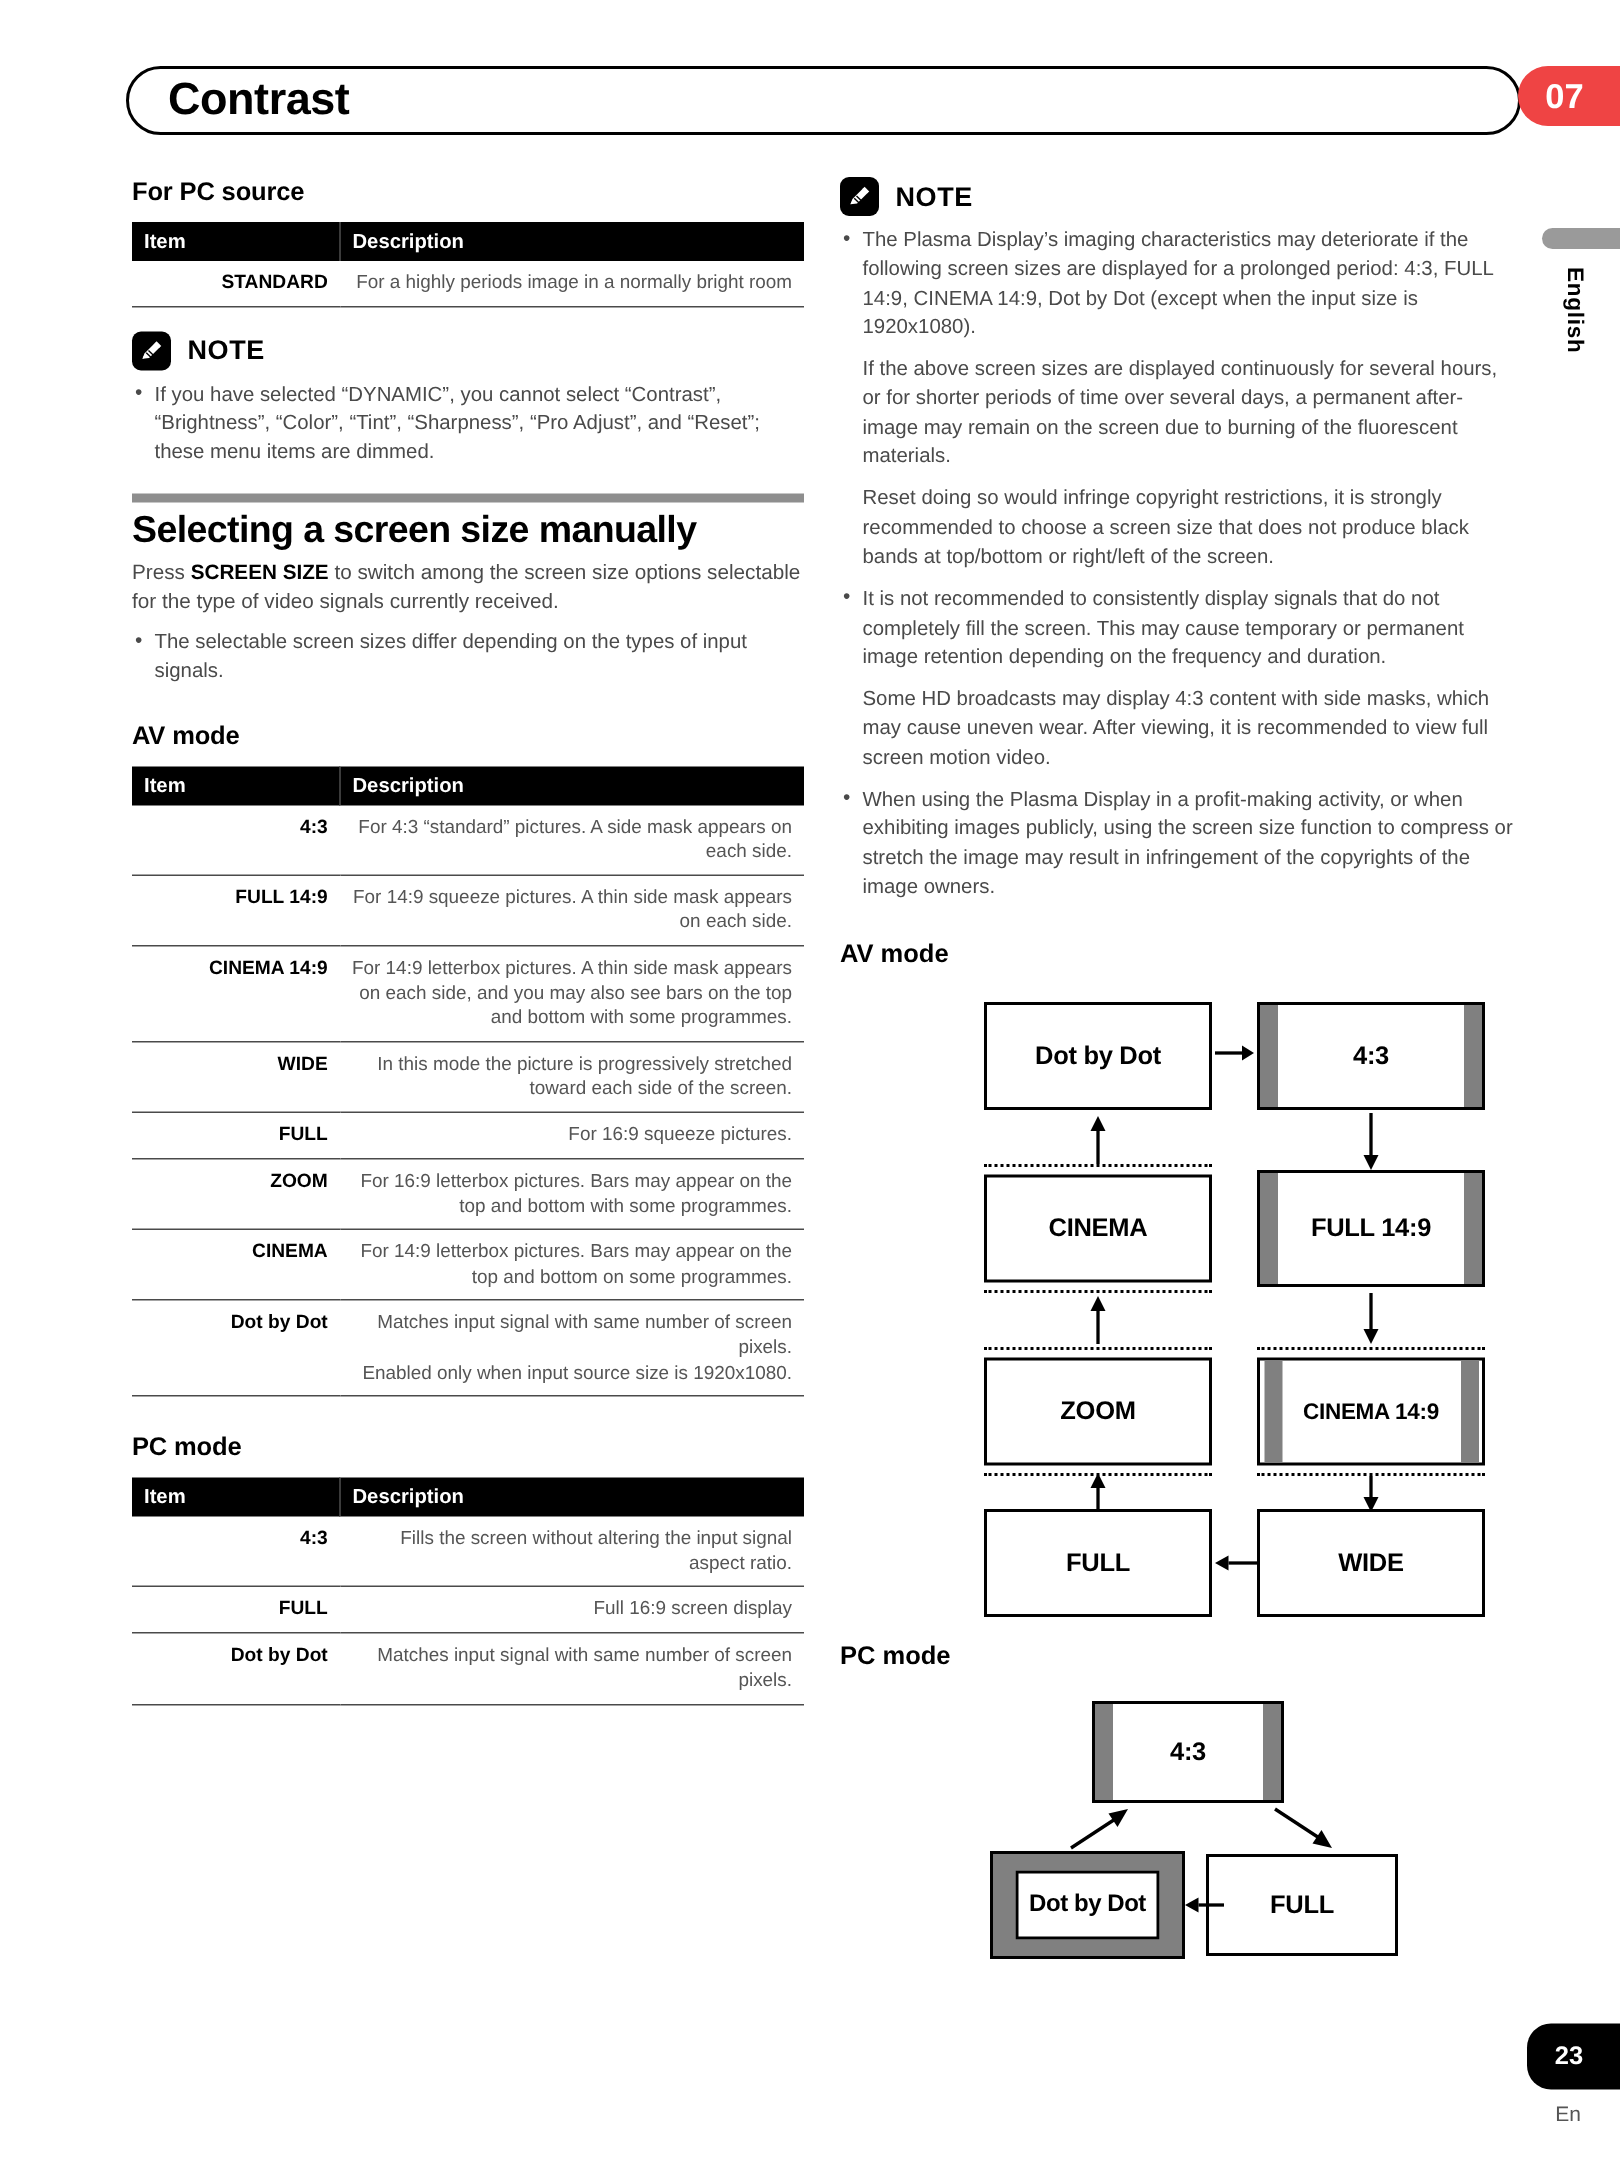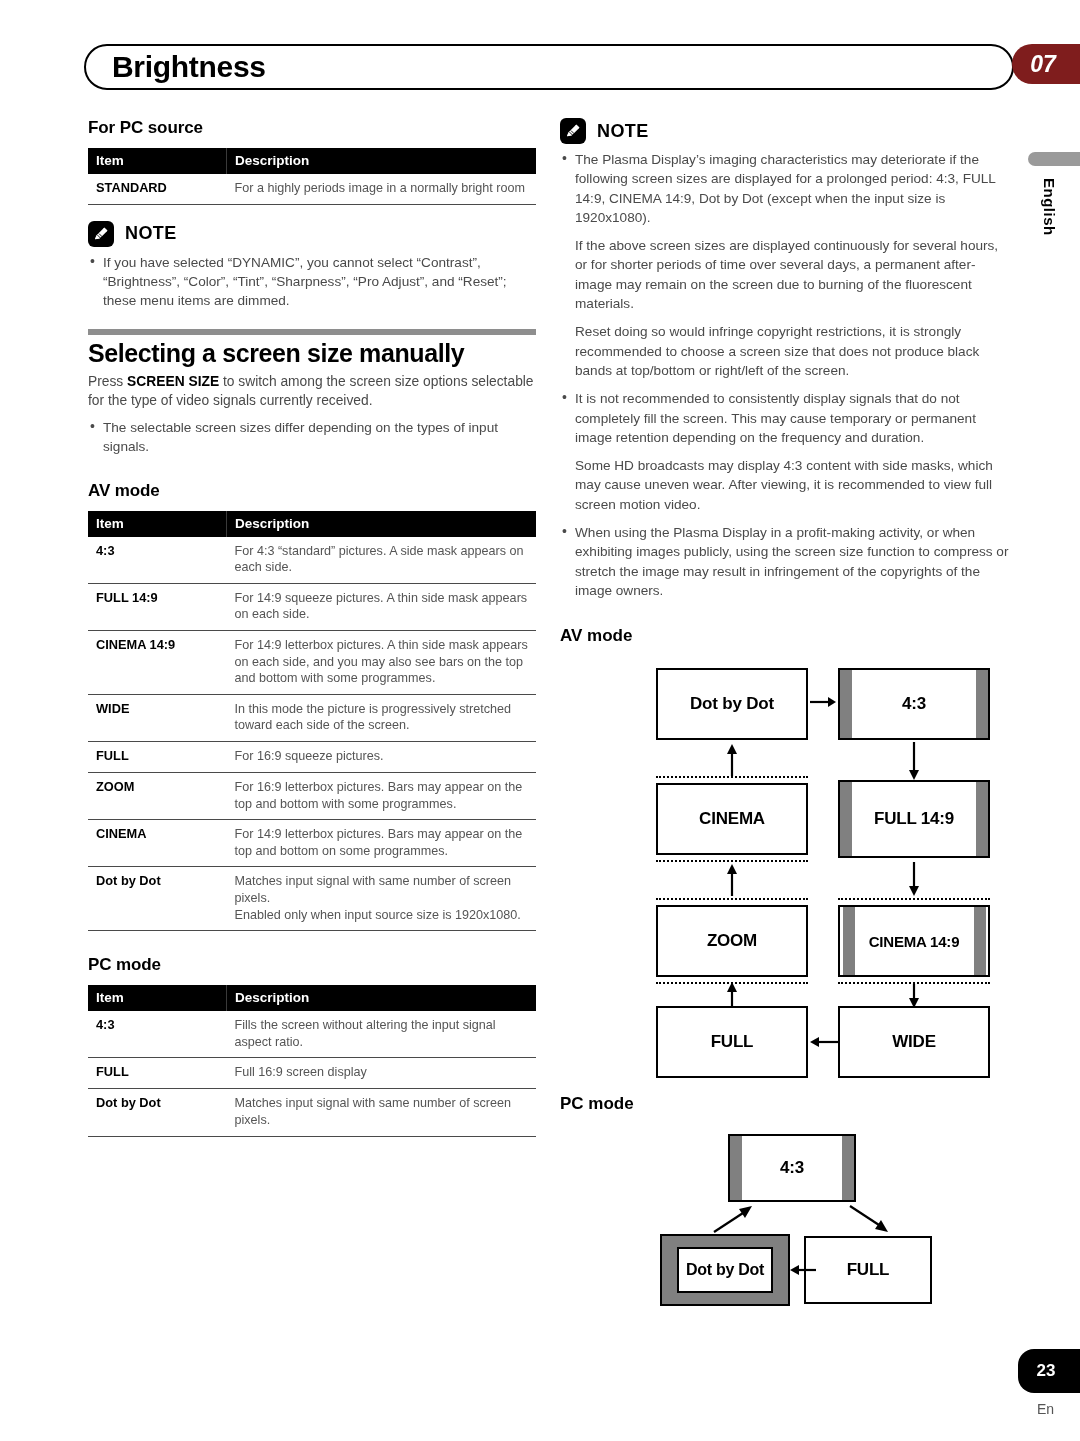--- a/index.html
+++ b/index.html
@@ -13,25 +13,25 @@
   
   .hdr-bar{
     position:absolute;left:84px;top:44px;width:930px;height:46px;
     border:2px solid #000;border-radius:23px;background:#fff;box-sizing:border-box;
   }
   .hdr-title{
     position:absolute;left:112px;top:48px;
     font-size:30px;font-weight:bold;letter-spacing:-.3px;line-height:38px;
   }
   .chapter-tab{
-    position:absolute;right:0;top:44px;width:68px;height:40px;background:#7f1d1d;
+    position:absolute;right:0;top:44px;width:68px;height:40px;background:#ef4444;
     border-radius:20px 0 0 20px;
     color:#fff;font-size:23px;font-weight:bold;
     display:flex;align-items:center;justify-content:center;
-    box-sizing:border-box;padding-right:6px;font-style:italic;
+    box-sizing:border-box;padding-right:6px;
   }
   .lang-bar{
     position:absolute;right:0;top:152px;width:52px;height:14px;background:#9a9a9a;
     border-radius:7px 0 0 7px;
   }
   .lang-text{
     position:absolute;right:22px;top:178px;
     font-size:15px;font-weight:bold;
     writing-mode:vertical-rl;letter-spacing:.5px;
   }
@@ -47,21 +47,21 @@
 
   
   table.spec{width:100%;border-collapse:collapse;table-layout:fixed;margin-bottom:4px;}
   table.spec th{
     background:#000;color:#fff;font-size:13.5px;font-weight:bold;
     text-align:left;padding:5px 8px 6px 8px;vertical-align:middle;
   }
   table.spec th.c1{width:122px;border-right:1px solid #3a3a3a;}
   table.spec td{
     font-size:12.6px;padding:6px 8px 7px 8px;vertical-align:top;
-    border-bottom:1.6px solid #4a4a4a;line-height:1.32;color:#555;
+    border-bottom:1.6px solid #4a4a4a;line-height:1.32;color:#555;text-align:right;
   }
   table.spec td.item{font-weight:bold;color:#000;font-size:12.8px;}
 
   
   .note-head{display:flex;align-items:center;gap:11px;margin:16px 0 6px 0;}
   .note-ico{
     width:26px;height:26px;background:#000;border-radius:6px;position:relative;flex:0 0 auto;
   }
   .note-ico svg{position:absolute;left:4px;top:4px;}
   .note-label{font-size:18px;font-weight:bold;letter-spacing:.4px;}
@@ -131,21 +131,21 @@
     display:flex;align-items:center;justify-content:center;box-sizing:border-box;padding-right:6px;
   }
   .pg-en{position:absolute;right:26px;bottom:24px;font-size:14px;color:#555;}
 </style>
 </head>
 <body>
 
 <div class="page">
 
   <div class="hdr-bar"></div>
-  <div class="hdr-title">Brightness</div>
+  <div class="hdr-title">Contrast</div>
   <div class="chapter-tab">07</div>
   <div class="lang-bar"></div>
   <div class="lang-text">English</div>
 
   <div class="col-left">
 
     <h3 class="sub">For PC source</h3>
     <table class="spec">
       <thead>
         <tr>

